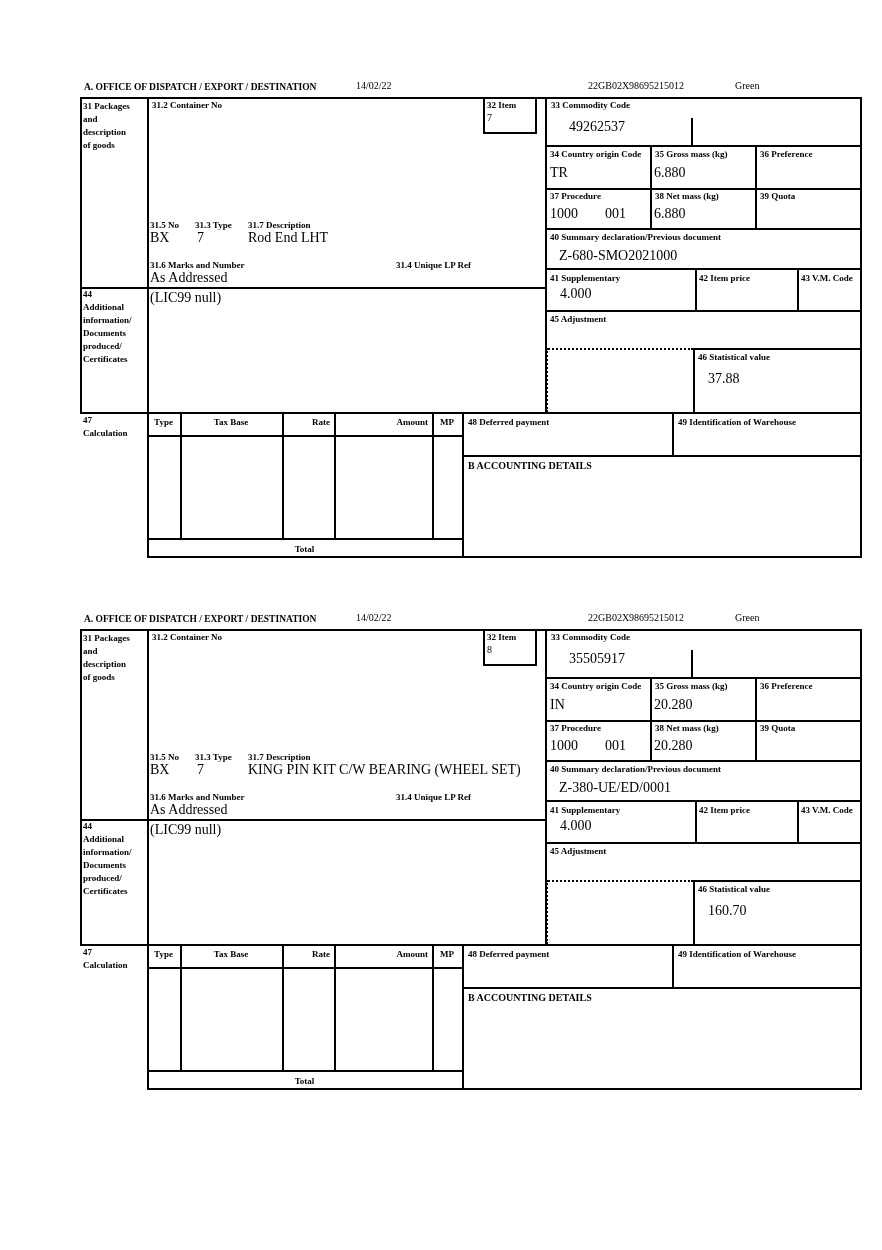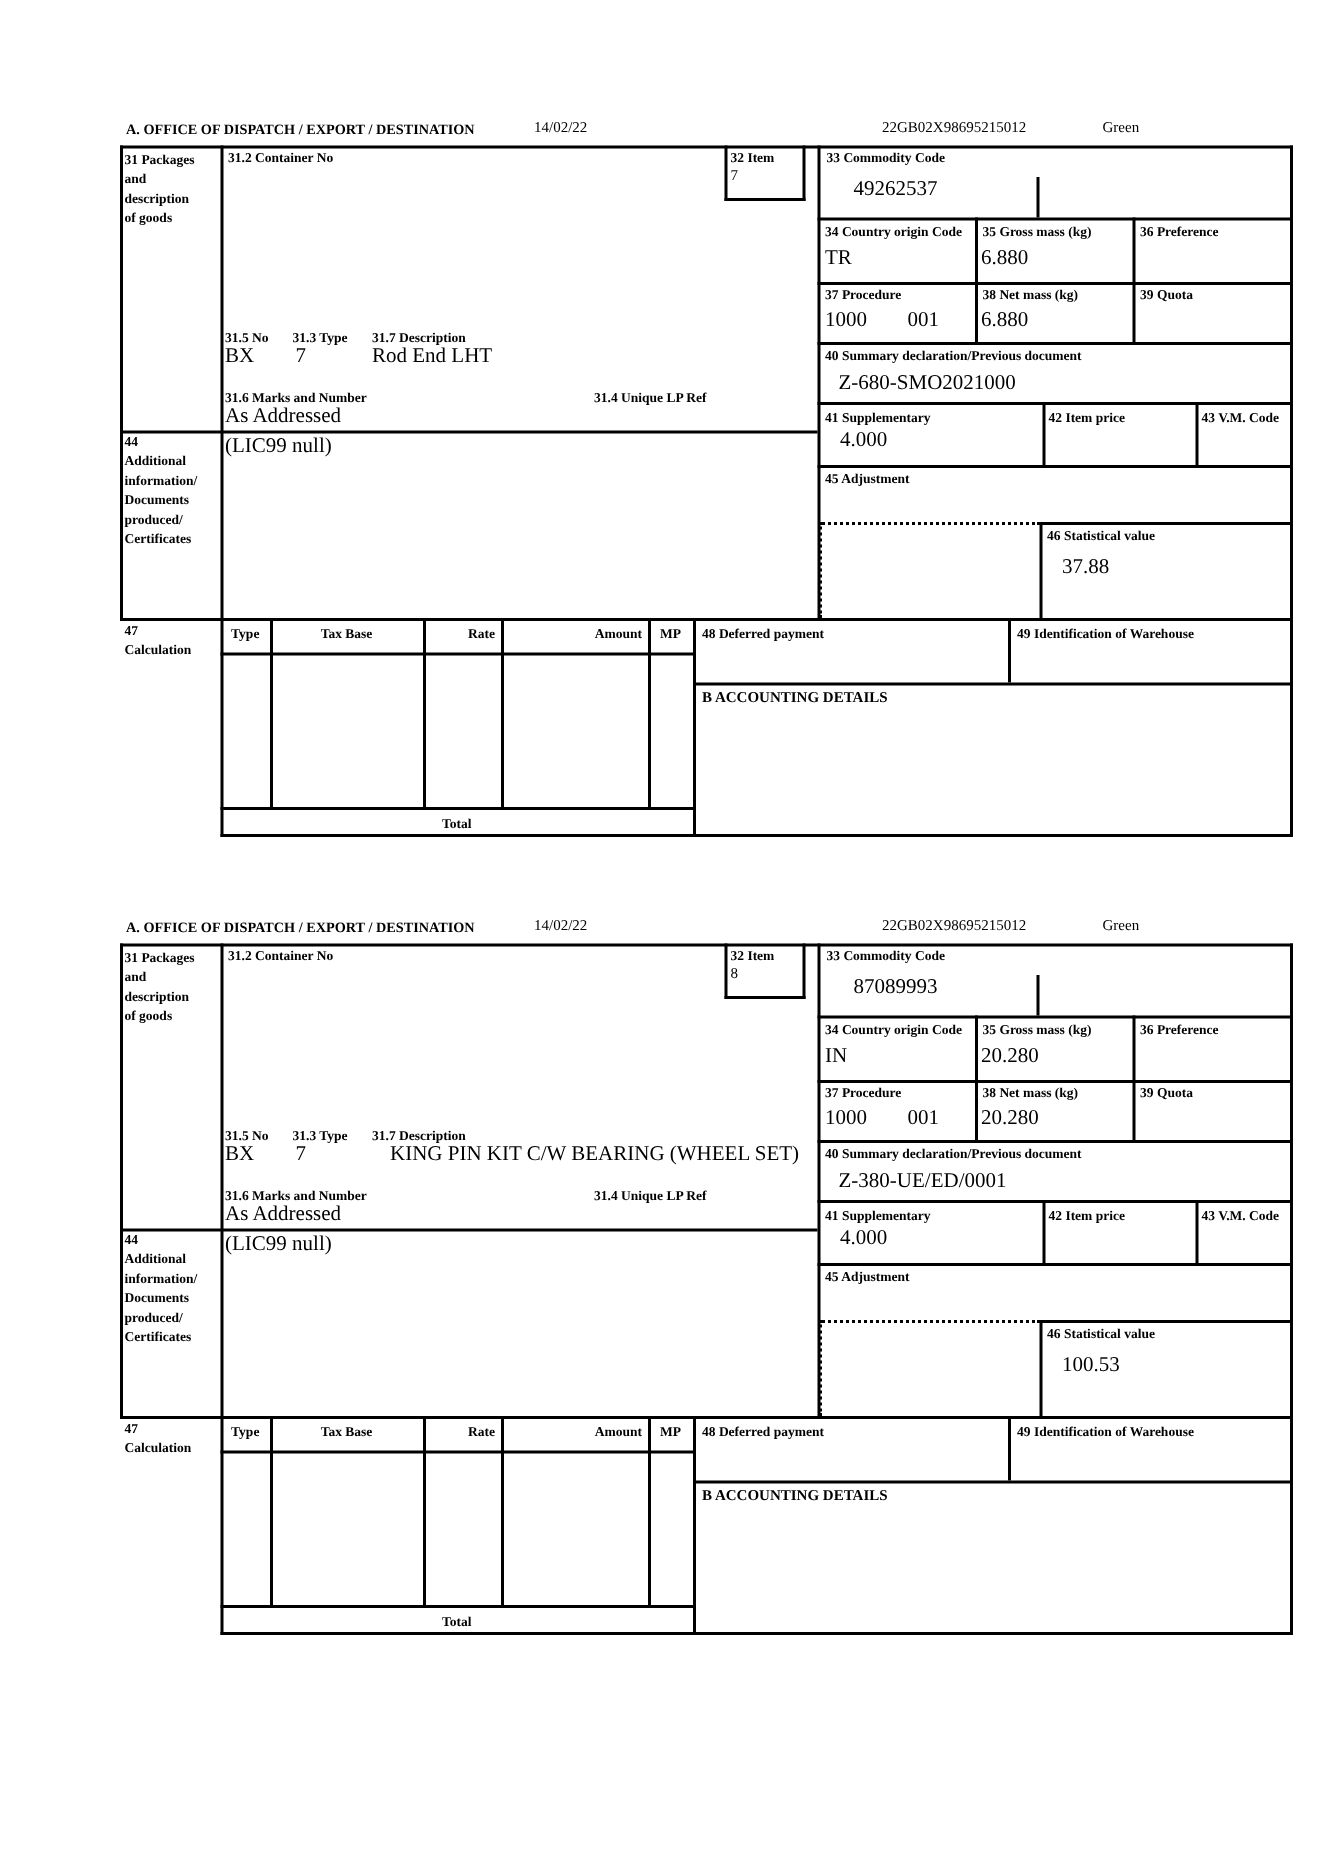--- a/index.html
+++ b/index.html
@@ -155,21 +155,21 @@
   <div class="lbl" style="left:3px;top:62px;">of goods</div>
   <div class="hl" style="left:0;top:209px;width:465px;"></div>
 
   <div class="lbl" style="left:72px;top:22px;">31.2 Container No</div>
 
   <div style="position:absolute;left:403px;top:19px;width:54px;height:37px;border-left:2px solid #000;border-right:2px solid #000;border-bottom:2px solid #000;box-sizing:border-box;"></div>
   <div class="lbl" style="left:407px;top:22px;">32 Item</div>
   <div class="val-s" style="left:407px;top:33px;">8</div>
 
   <div class="lbl" style="left:471px;top:22px;">33 Commodity Code</div>
-  <div class="val" style="left:489px;top:41px;">87089993</div>
+  <div class="val" style="left:489px;top:41px;">35505917</div>
   <div class="vl" style="left:611px;top:40px;height:27px;"></div>
   <div class="hl" style="left:465px;top:67px;width:317px;"></div>
 
   <div class="lbl" style="left:470px;top:71px;">34 Country origin Code</div>
   <div class="lbl" style="left:575px;top:71px;">35 Gross mass (kg)</div>
   <div class="lbl" style="left:680px;top:71px;">36 Preference</div>
   <div class="val" style="left:470px;top:87px;">IN</div>
   <div class="val" style="left:574px;top:87px;">20.280</div>
   <div class="vl" style="left:570px;top:67px;height:83px;"></div>
   <div class="vl" style="left:675px;top:67px;height:83px;"></div>
@@ -181,21 +181,21 @@
   <div class="val" style="left:470px;top:128px;">1000</div>
   <div class="val" style="left:525px;top:128px;">001</div>
   <div class="val" style="left:574px;top:128px;">20.280</div>
   <div class="hl" style="left:465px;top:150px;width:317px;"></div>
 
   <div class="lbl" style="left:70px;top:142px;">31.5 No</div>
   <div class="lbl" style="left:115px;top:142px;">31.3 Type</div>
   <div class="lbl" style="left:168px;top:142px;">31.7 Description</div>
   <div class="val" style="left:70px;top:152px;">BX</div>
   <div class="val" style="left:117px;top:152px;">7</div>
-  <div class="val" style="left:180px;top:152px;">KING PIN KIT C/W BEARING (WHEEL SET)</div>
+  <div class="val" style="left:168px;top:152px;">KING PIN KIT C/W BEARING (WHEEL SET)</div>
 
   <div class="lbl" style="left:70px;top:182px;">31.6 Marks and Number</div>
   <div class="lbl" style="left:316px;top:182px;">31.4 Unique LP Ref</div>
   <div class="val" style="left:70px;top:192px;">As Addressed</div>
 
   <div class="lbl" style="left:470px;top:154px;">40 Summary declaration/Previous document</div>
   <div class="val" style="left:479px;top:170px;">Z-380-UE/ED/0001</div>
   <div class="hl" style="left:465px;top:190px;width:317px;"></div>
 
   <div class="lbl" style="left:470px;top:195px;">41 Supplementary</div>
@@ -214,21 +214,21 @@
   <div class="lbl" style="left:3px;top:276px;">Certificates</div>
   <div class="val" style="left:70px;top:212px;">(LIC99 null)</div>
 
   <div class="lbl" style="left:470px;top:236px;">45 Adjustment</div>
 
   <div class="hl-dot" style="left:465px;top:270px;width:148px;"></div>
   <div class="vl-dot" style="left:466px;top:270px;height:64px;"></div>
   <div class="hl" style="left:613px;top:270px;width:169px;"></div>
   <div class="vl" style="left:613px;top:270px;height:64px;"></div>
   <div class="lbl" style="left:618px;top:274px;">46 Statistical value</div>
-  <div class="val" style="left:628px;top:293px;">100.53</div>
+  <div class="val" style="left:628px;top:293px;">160.70</div>
 
   <div class="hl" style="left:0;top:334px;width:782px;"></div>
   <div class="lbl" style="left:3px;top:337px;">47</div>
   <div class="lbl" style="left:3px;top:350px;">Calculation</div>
 
   <div class="cell tc" style="left:67px;top:339px;width:33px;">Type</div>
   <div class="cell tc" style="left:100px;top:339px;width:102px;">Tax Base</div>
   <div class="cell tr" style="left:202px;top:339px;width:48px;">Rate</div>
   <div class="cell tr" style="left:254px;top:339px;width:94px;">Amount</div>
   <div class="cell tc" style="left:352px;top:339px;width:30px;">MP</div>

